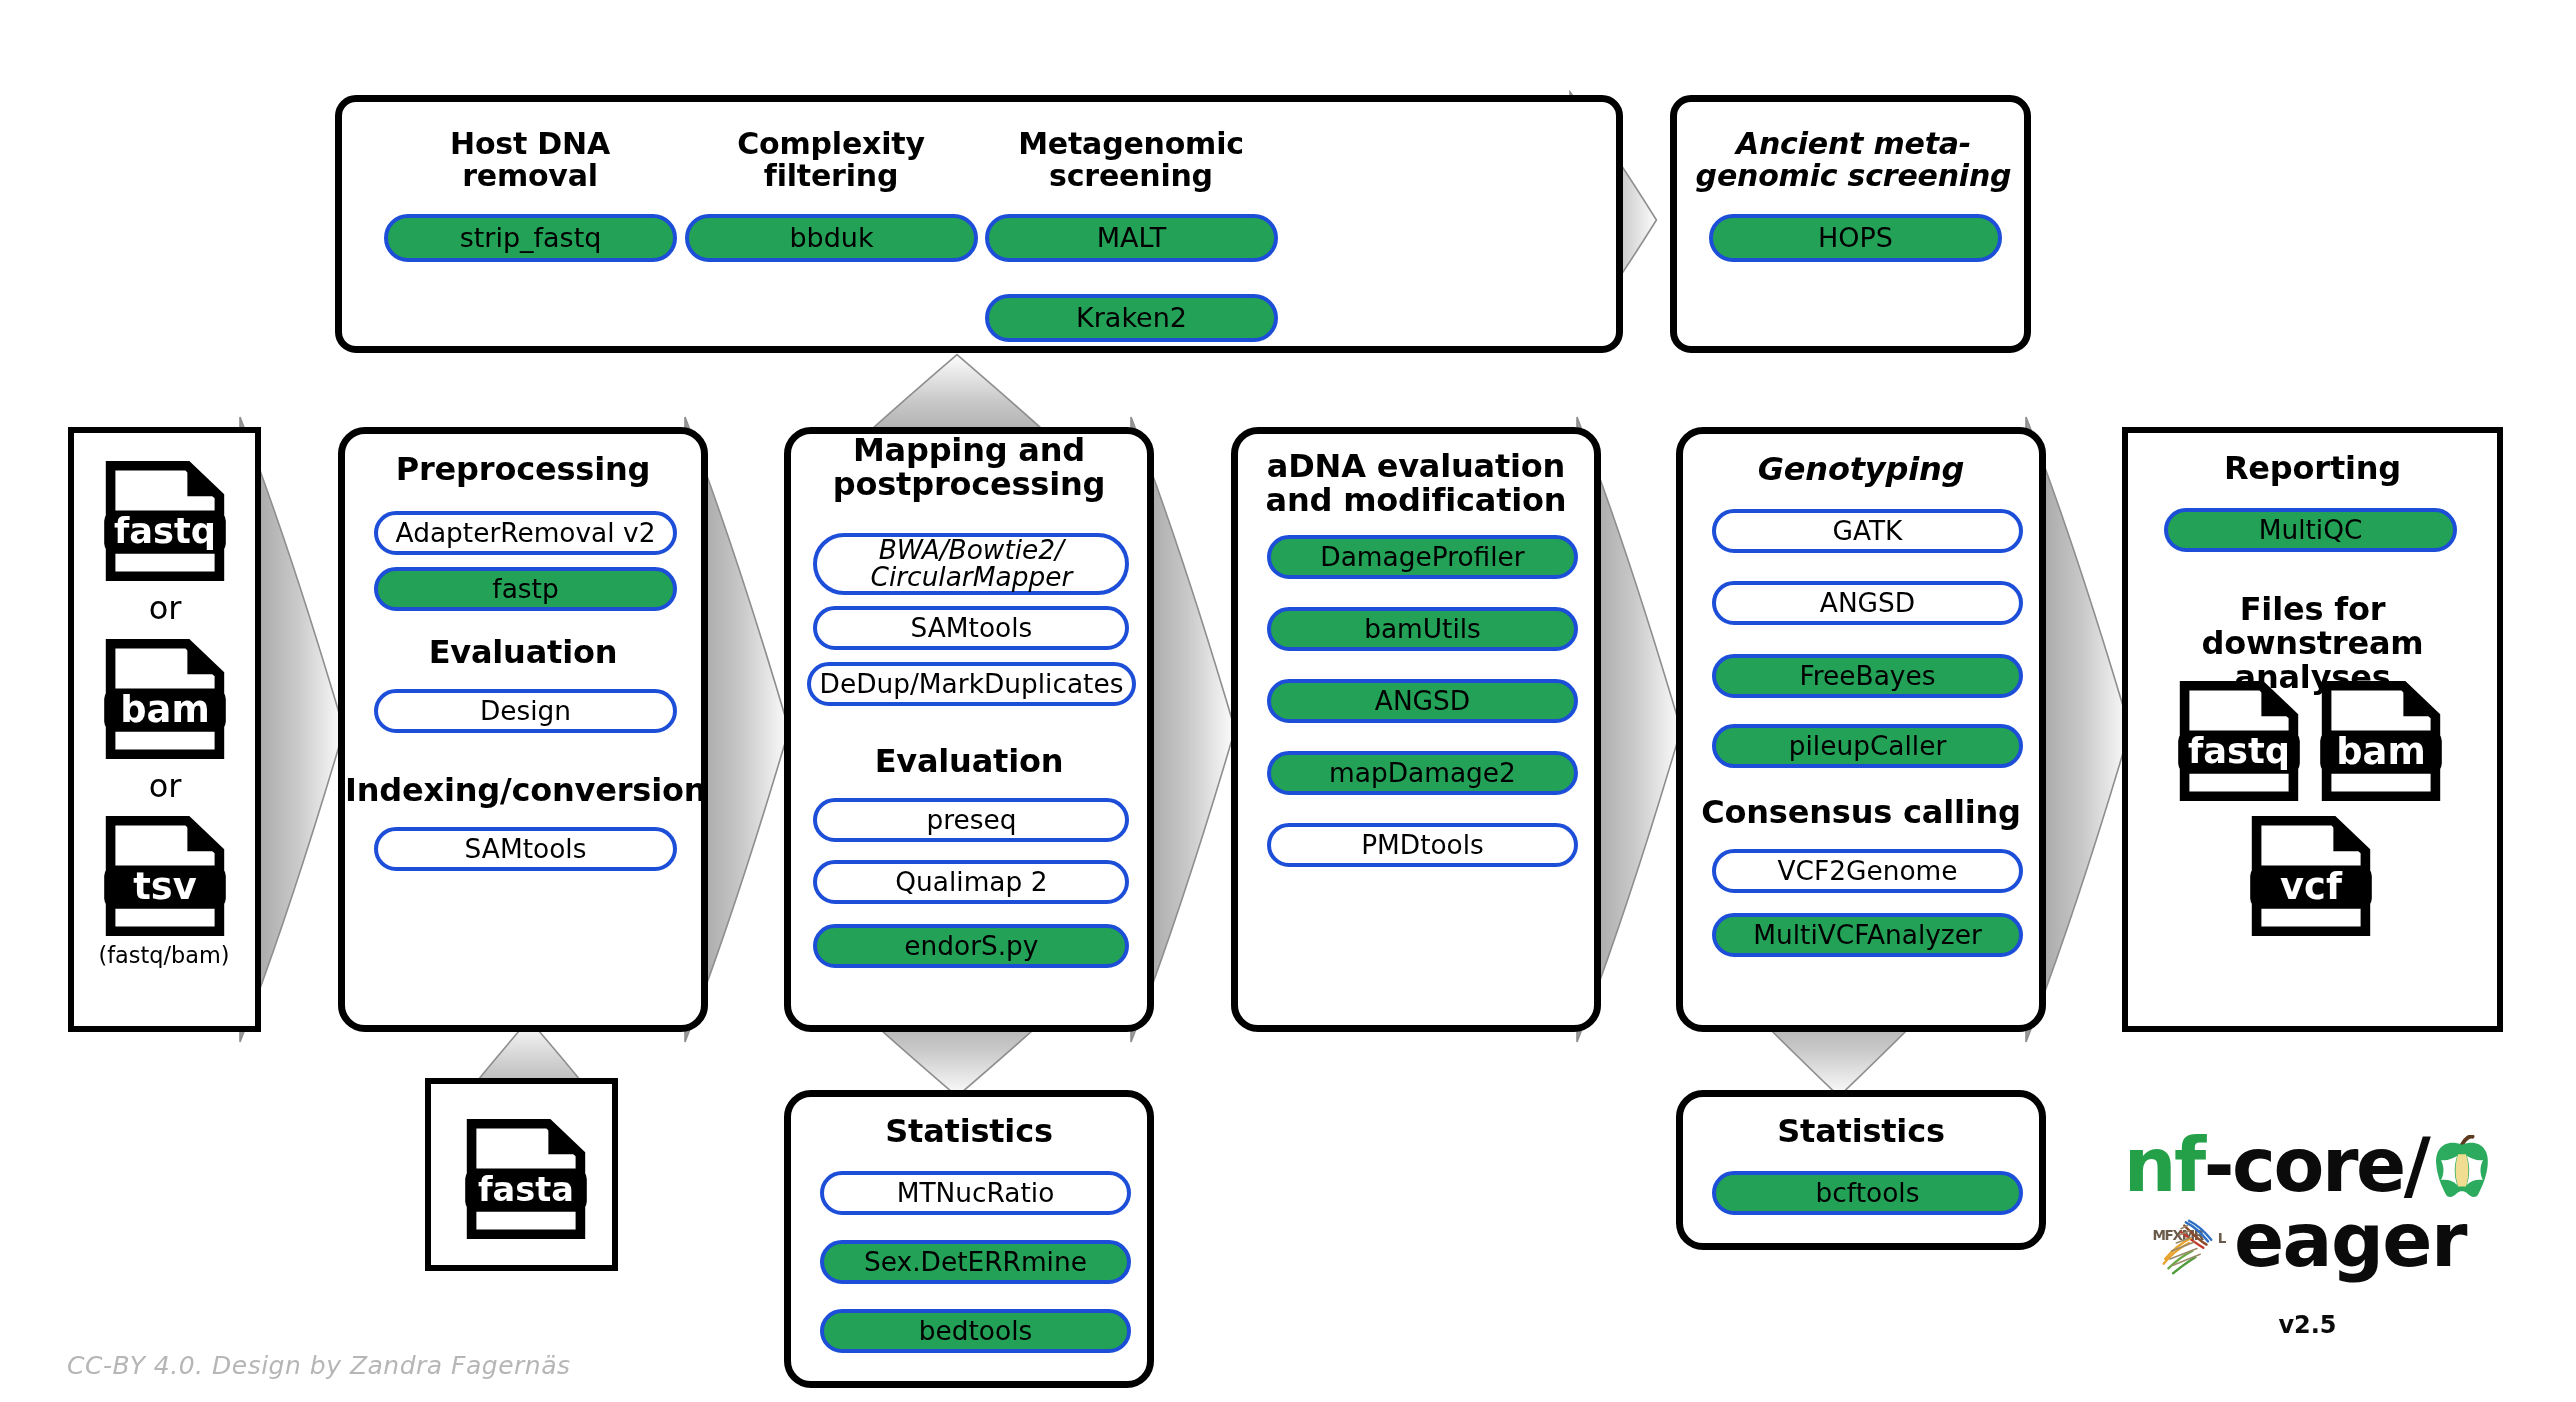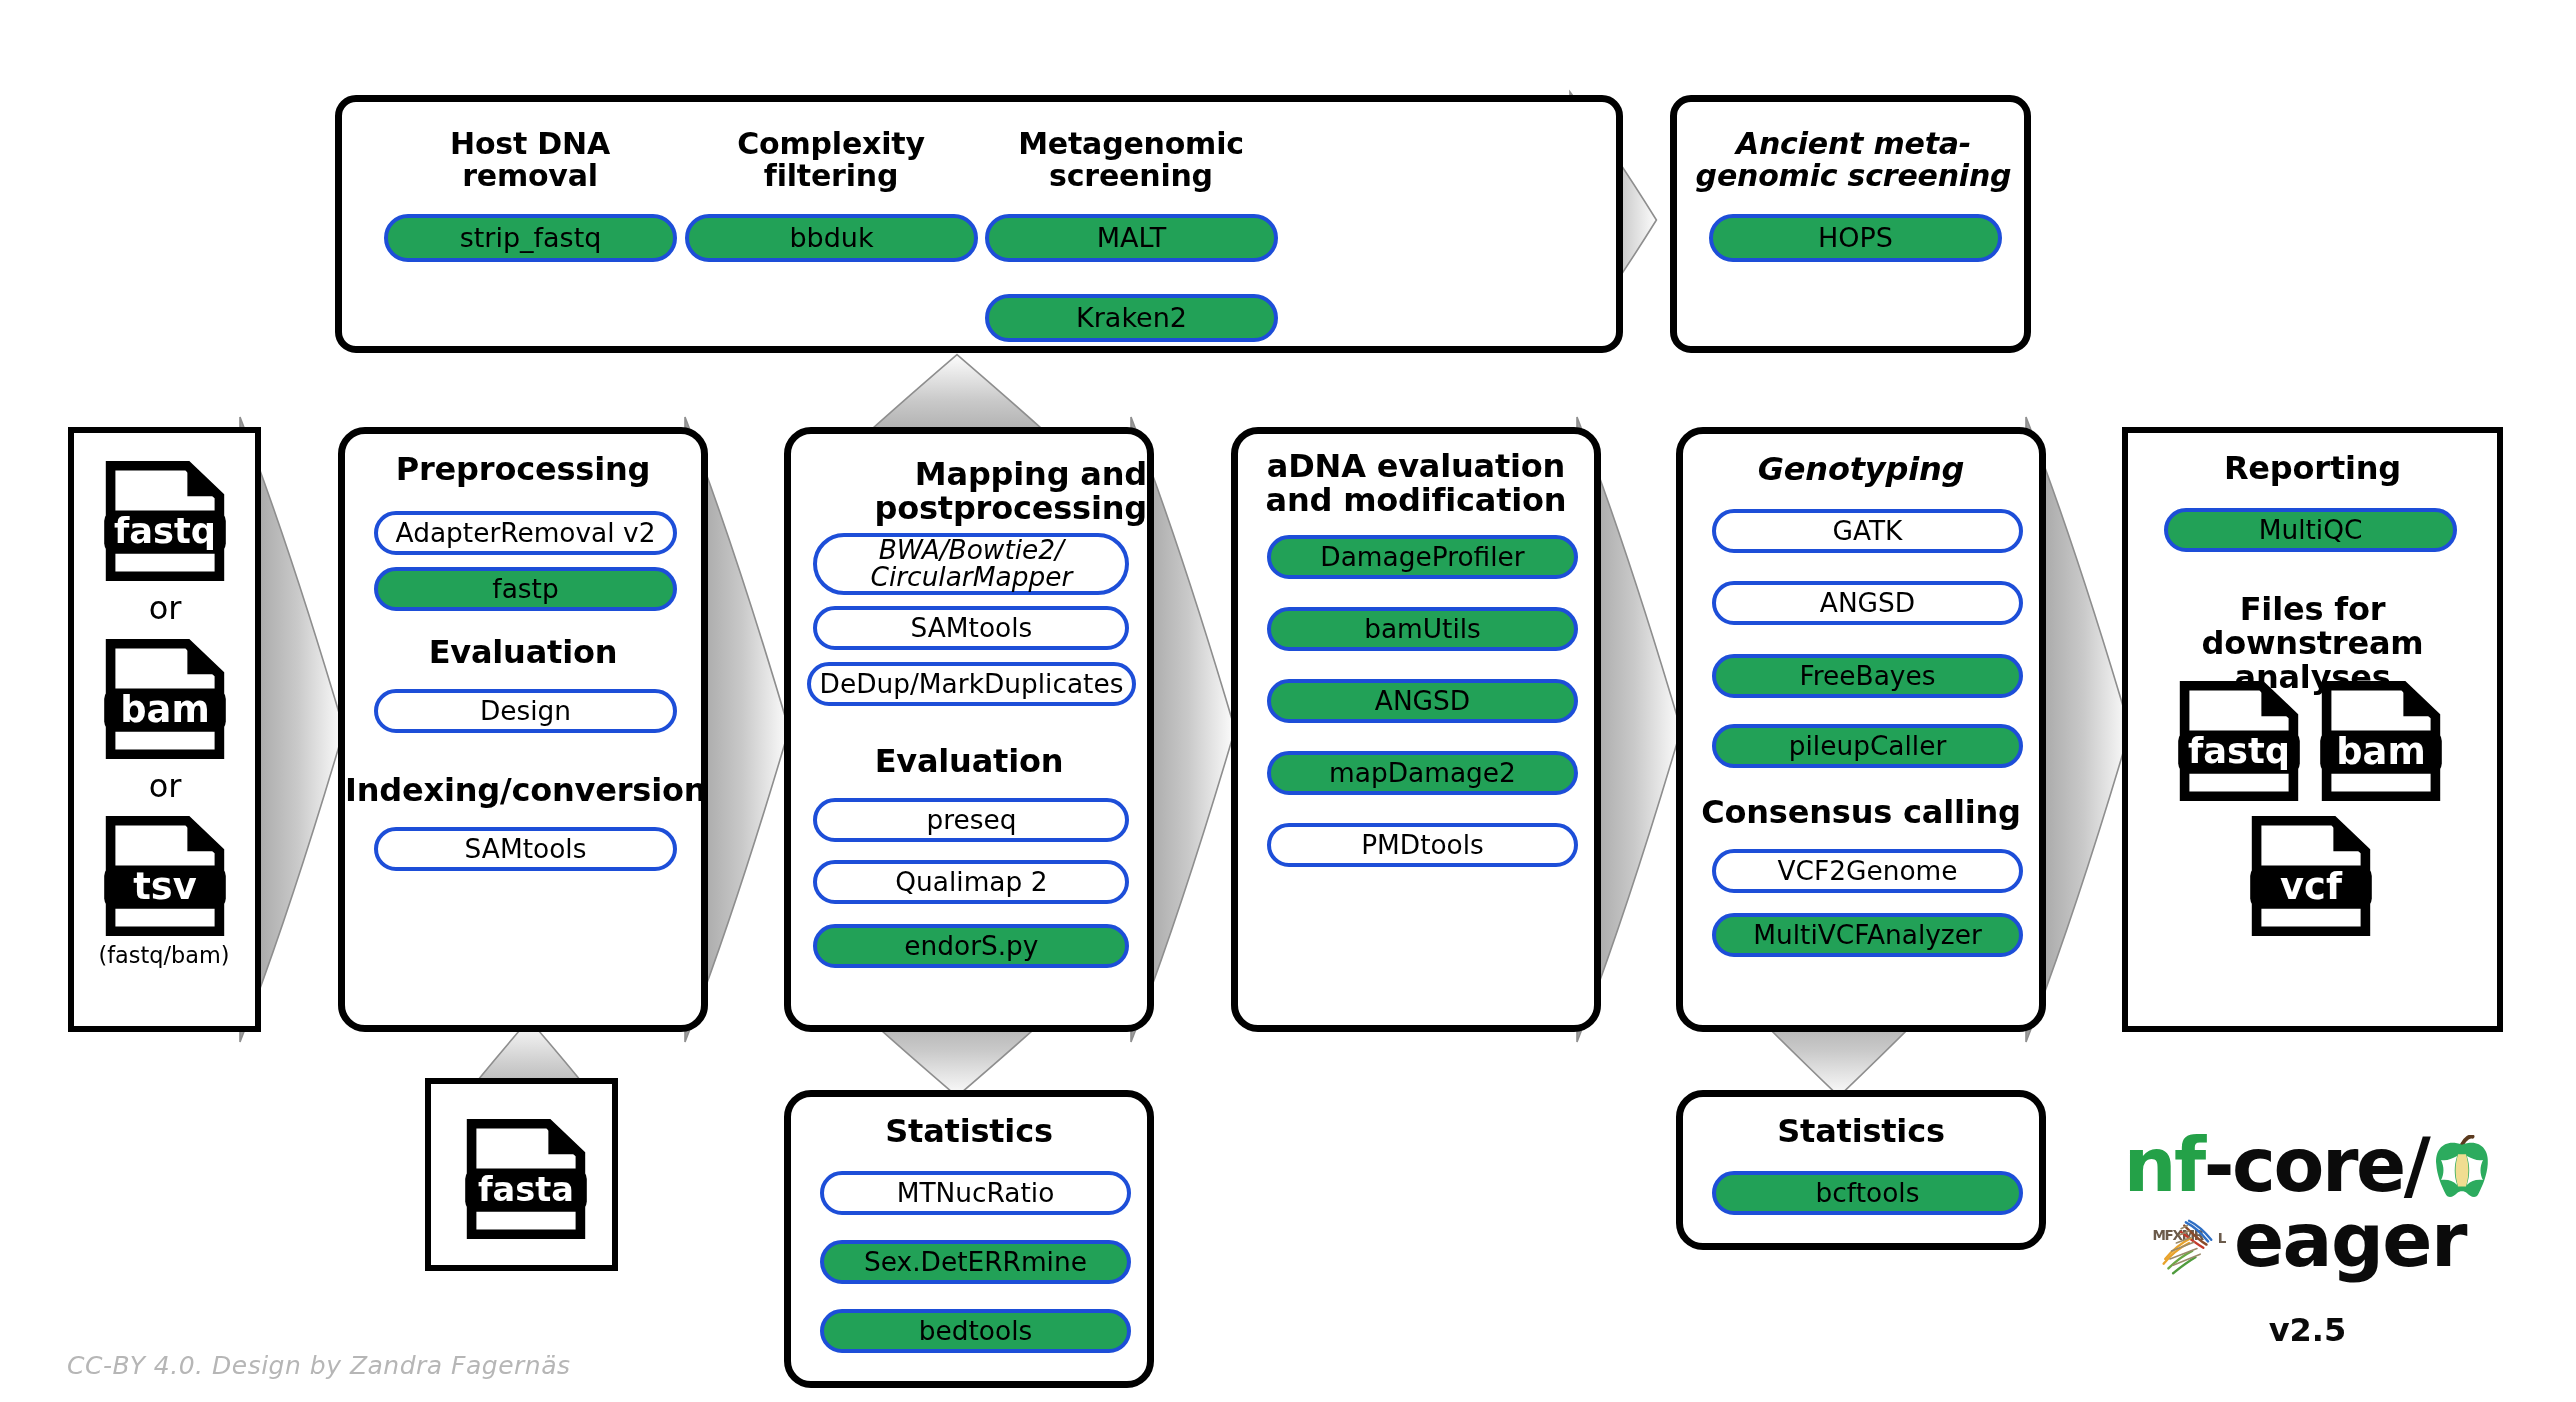--- a/index.html
+++ b/index.html
@@ -242,21 +242,21 @@
     <div class="pill green" style="left:29px;top:133px;width:303px;height:44px;font-size:26.4px;">fastp</div>
 
     <div class="hdr" style="position:absolute;left:0;top:202px;width:100%;font-size:32px;">Evaluation</div>
     <div class="pill" style="left:29px;top:255px;width:303px;height:44px;font-size:26.4px;">Design</div>
 
     <div class="hdr" style="position:absolute;left:0;top:340px;width:100%;font-size:32px;">Indexing/conversion</div>
     <div class="pill" style="left:29px;top:393px;width:303px;height:44px;font-size:26.4px;">SAMtools</div>
   </div>
 
   <div class="rbox" style="left:784px;top:427px;width:370px;height:605px;">
-    <div class="hdr" style="position:absolute;left:0;top:24px;width:100%;font-size:32px;white-space:pre-line;text-align:right;">Mapping and
+    <div class="hdr" style="position:absolute;left:0;top:0;width:100%;font-size:32px;white-space:pre-line;">Mapping and
 postprocessing</div>
     <div class="pill" style="left:22.4px;top:99px;width:316px;height:62px;font-size:26.4px;white-space:pre-line;font-style:italic;">BWA/Bowtie2/
 CircularMapper</div>
     <div class="pill" style="left:22.4px;top:172px;width:316px;height:44px;font-size:26.4px;">SAMtools</div>
     <div class="pill" style="left:16px;top:228px;width:329px;height:44px;font-size:26.4px;">DeDup/MarkDuplicates</div>
 
     <div class="hdr" style="position:absolute;left:0;top:311px;width:100%;font-size:32px;">Evaluation</div>
     <div class="pill" style="left:22.4px;top:364px;width:316px;height:44px;font-size:26.4px;">preseq</div>
     <div class="pill" style="left:22.4px;top:426px;width:316px;height:44px;font-size:26.4px;">Qualimap 2</div>
     <div class="pill green" style="left:22.4px;top:490px;width:316px;height:44px;font-size:26.4px;">endorS.py</div>
@@ -367,19 +367,19 @@
             <path d="M20 54 C30 42 40 34 52 28" stroke="#e8a32c"></path>
             <path d="M18 60 C28 48 38 40 50 34" stroke="#e8a32c"></path>
             <path d="M24 66 C34 56 42 50 54 44" stroke="#6aa844"></path>
             <path d="M30 72 C40 64 48 58 58 52" stroke="#4f9b3c"></path>
             <path d="M40 16 L48 12 M38 24 L50 19 M34 34 L52 27 M28 44 L56 33 M26 54 L60 41 M30 62 L64 48" stroke="#9a8a6a" stroke-width="2"></path>
           </g>
         </svg>
       </span>
       <span>eager</span>
     </div>
-    <div class="logo-ver" style="font-size:32px;margin-top:28px;">v2.5</div>
+    <div class="logo-ver" style="font-size:24px;margin-top:28px;">v2.5</div>
   </div>
 
   <div class="credit" style="left:67px;top:1351px;font-size:25px;">CC-BY 4.0. Design by Zandra Fagernäs</div>
 
 </div>
 
 
 </body></html>

